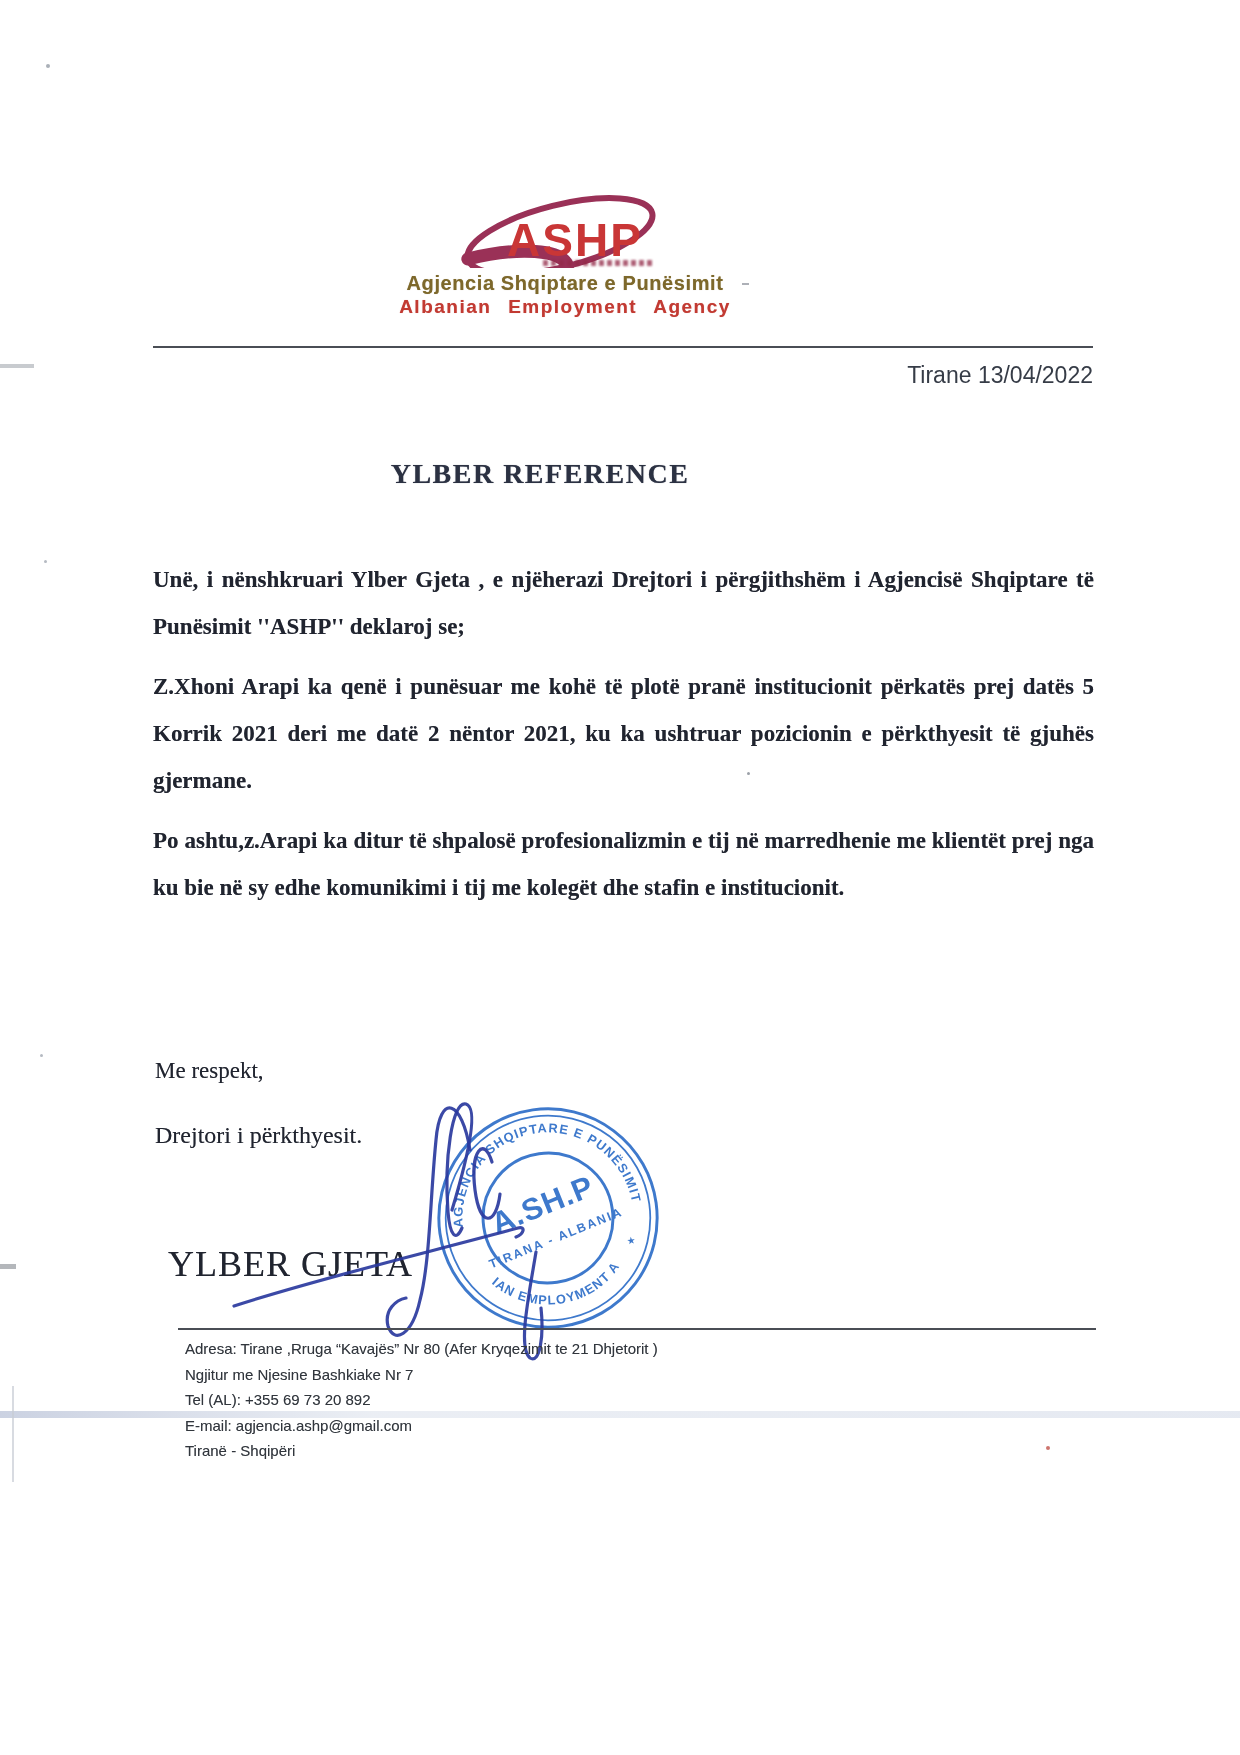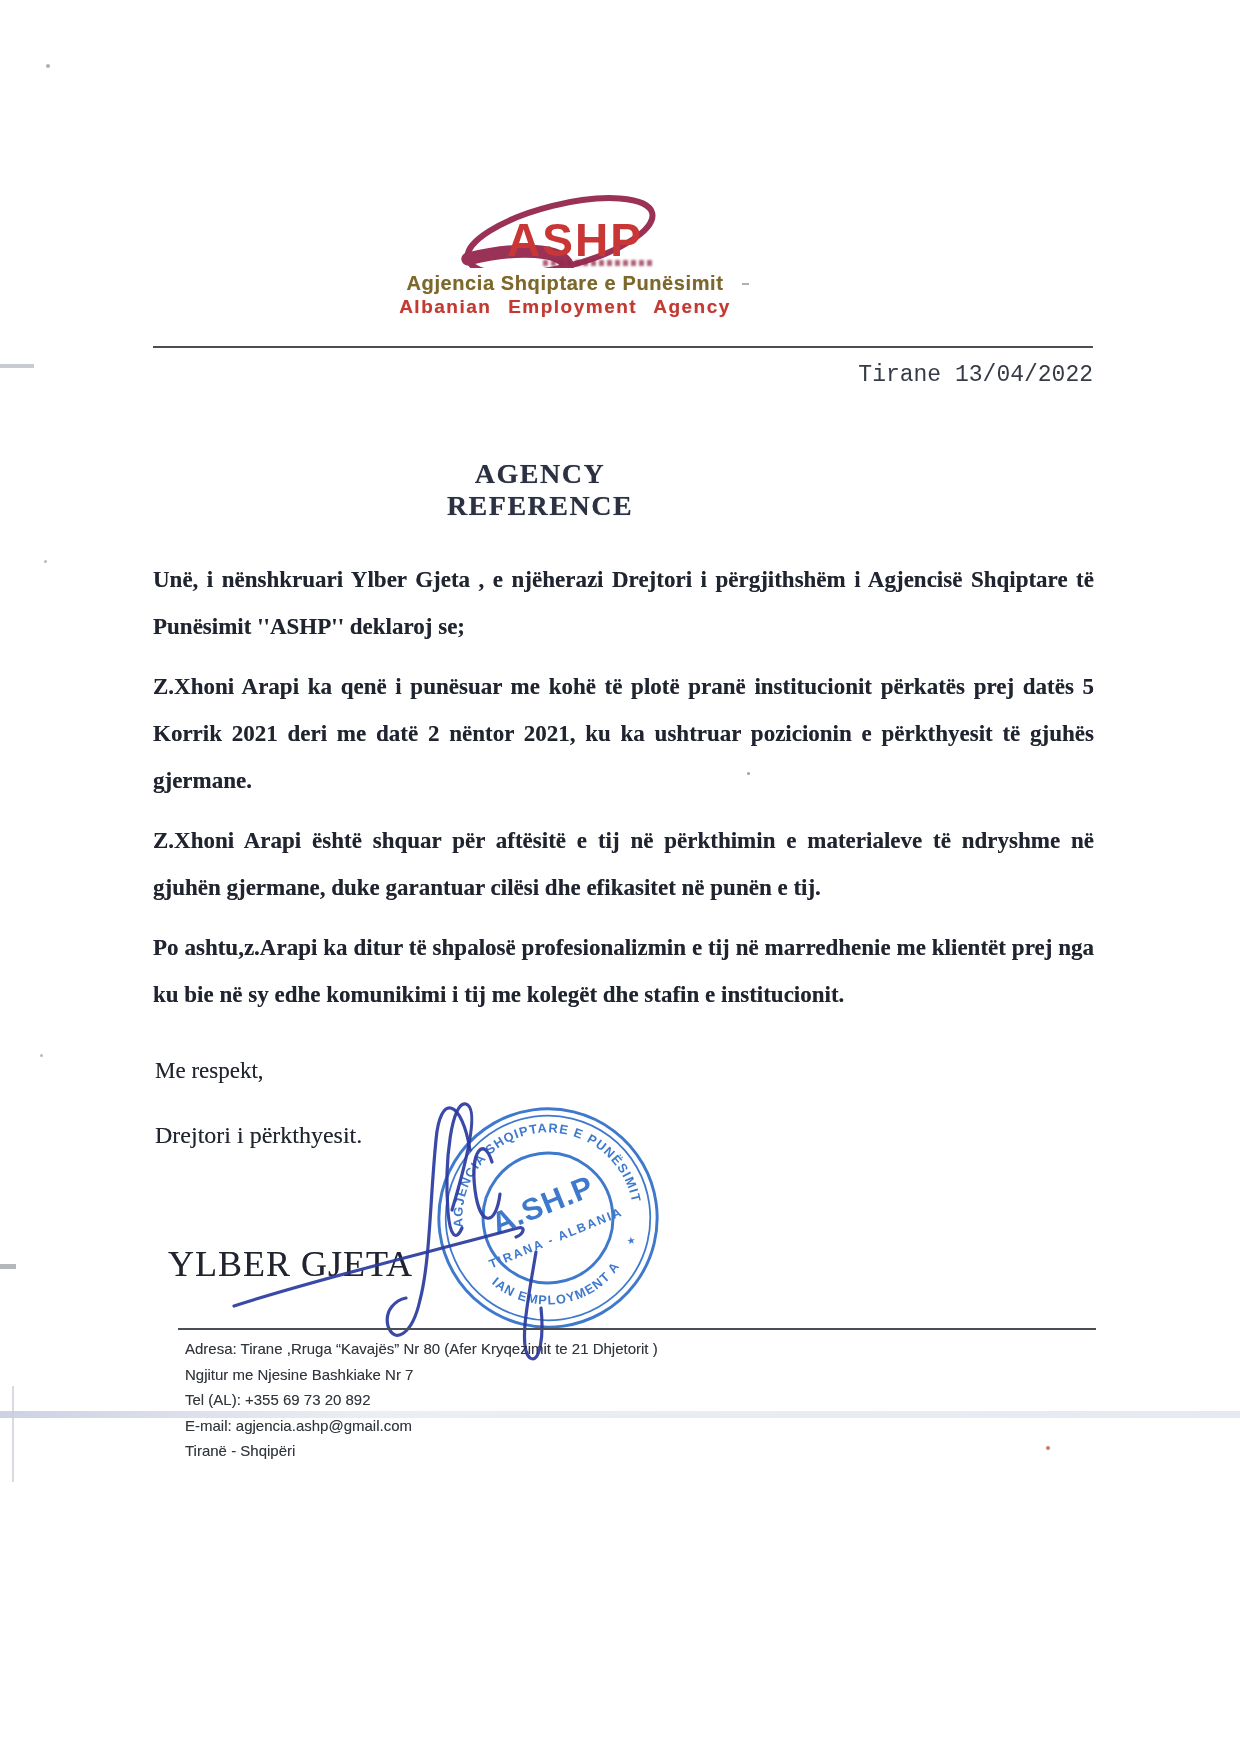--- a/index.html
+++ b/index.html
@@ -25,21 +25,21 @@
     margin-top:1px;font-family:"Liberation Sans",sans-serif;font-weight:bold;
     font-size:19px;color:#c23a32;letter-spacing:1.5px;word-spacing:10px;
     text-shadow:0 0 .7px rgba(194,58,50,.5);
   }
   
   .rule-top{position:absolute;left:153px;top:346px;width:940px;height:2px;background:#4a4e55;}
   .rule-footer{position:absolute;left:178px;top:1328px;width:918px;height:2px;background:#4a4e55;}
   
   .date-line{
     position:absolute;right:147px;top:362px;
-    font-family:Liberation Mono, monospace;font-size:23px;color:#363c47;
+    font-family:Liberation Sans, sans-serif;font-size:23px;color:#363c47;
   }
   .letter-title{
     position:absolute;left:380px;top:458px;width:320px;text-align:center;
     font-size:28px;font-weight:bold;letter-spacing:1.5px;color:#2b3142;
     text-shadow:0 0 .8px rgba(43,49,66,.6);
   }
   
   .body-text{position:absolute;left:153px;top:556px;width:941px;}
   .body-text p{
     margin:0 0 13px 0;font-size:23px;line-height:47px;color:#20242f;
@@ -99,26 +99,25 @@
       <div class="logo-slogan"></div>
     </div>
     <div class="agency-sq">Agjencia Shqiptare e Punësimit</div>
     <div class="agency-en">Albanian Employment Agency</div>
   </div>
 
   <div class="rule-top"></div>
 
   <div class="date-line">Tirane 13/04/2022</div>
 
-  <div class="letter-title">AGENCY REFERENCE</div>
+  <div class="letter-title">YLBER REFERENCE</div>
 
   <div class="body-text">
     <p>Unë, i nënshkruari Ylber Gjeta , e njëherazi Drejtori i përgjithshëm i Agjencisë Shqiptare  të Punësimit ''ASHP'' deklaroj se;</p>
     <p>Z.Xhoni Arapi ka qenë i punësuar me kohë të plotë pranë institucionit përkatës prej datës 5 Korrik 2021 deri me datë 2 nëntor 2021, ku ka ushtruar pozicionin e përkthyesit të gjuhës gjermane.</p>
-    <p>Z.Xhoni Arapi është shquar për aftësitë e tij në përkthimin e materialeve të ndryshme në gjuhën gjermane, duke garantuar cilësi dhe efikasitet në punën e tij.</p>
     <p>Po ashtu,z.Arapi ka ditur të shpalosë profesionalizmin e tij në marredhenie me klientët prej nga ku bie në sy edhe komunikimi i tij me kolegët dhe stafin e institucionit.</p>
   </div>
 
   <div class="closing">Me respekt,</div>
   <div class="signer-title">Drejtori i përkthyesit.</div>
   <div class="signer-name">YLBER GJETA</div>
 
   <svg class="stamp" viewBox="0 0 240 240">
     <defs>
       <path id="arcTop" d="M 36.8,145.4 A 87,87 0 1 1 203.2,145.4" fill="none"></path>

